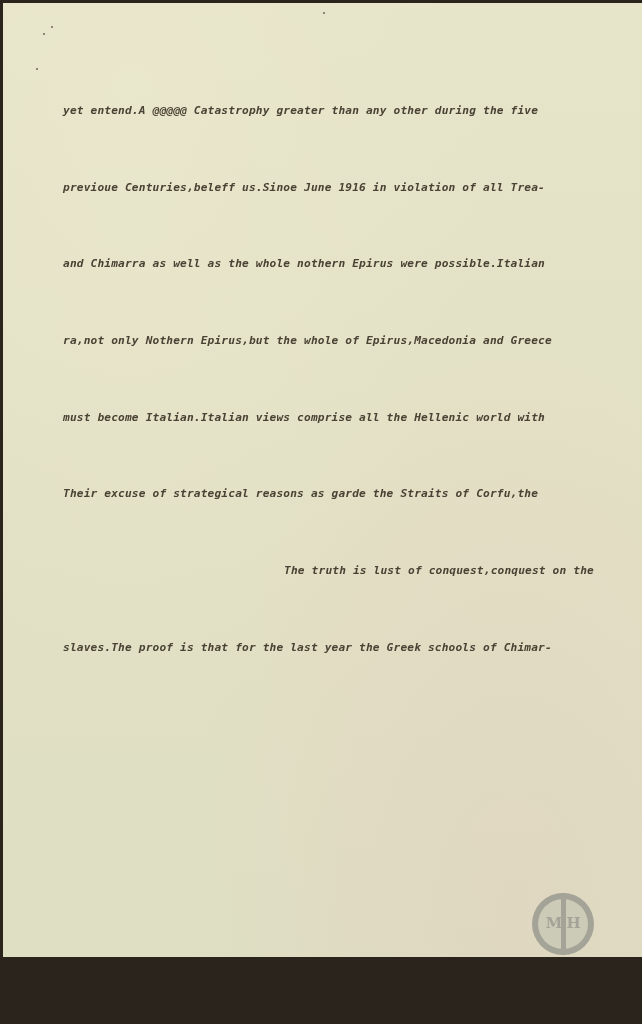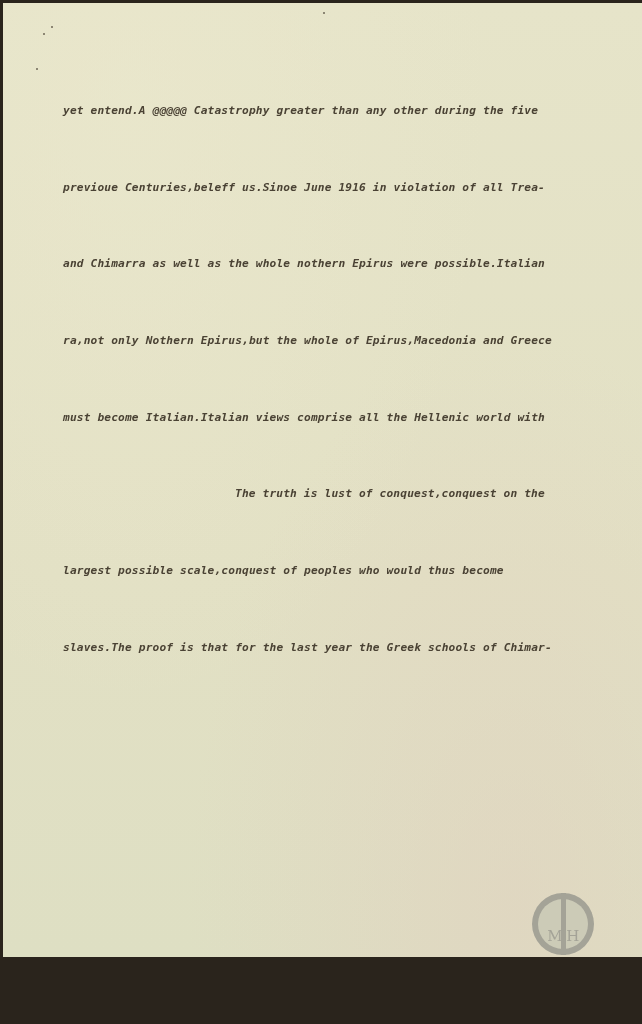--- a/index.html
+++ b/index.html
@@ -35,20 +35,21 @@
       line-height: 25.55px;
       color: #4a4234;
       white-space: pre;
     }
     .typed .line {
       display: block;
       height: 25.55px;
     }
     .typed .line.indent {
       padding-left: 172px;
+      text-align: center;
     }
     .speck {
       position: absolute;
       width: 2px;
       height: 2px;
       border-radius: 1px;
       background: #6e6656;
     }
     .stamp {
       position: absolute;
@@ -73,47 +74,47 @@
       position: absolute;
       left: 29px;
       top: 0;
       width: 5px;
       height: 62px;
       background: #9a9a90;
     }
     .stamp .letters {
       position: absolute;
       left: 0;
-      top: 34px;
+      top: 21px;
       width: 62px;
       text-align: center;
       font-family: "DejaVu Serif", serif;
       font-size: 15px;
-      font-weight: normal;
+      font-weight: bold;
       color: #9a9a90;
       letter-spacing: -0.5px;
     }
   </style>
 </head>
 <body>
 
 <div class="page">
   <span class="speck" style="left:48px;top:23px;"></span>
   <span class="speck" style="left:40px;top:30px;"></span>
   <span class="speck" style="left:33px;top:65px;"></span>
   <span class="speck" style="left:320px;top:9px;"></span>
 
   <div class="typed">
     <span class="line">yet entend.A @@@@@ Catastrophy greater than any other during the five</span>
     <span class="line">previoue Centuries,beleff us.Sinoe June 1916 in violation of all Trea-</span>
     <span class="line">and Chimarra as well as the whole nothern Epirus were possible.Italian</span>
     <span class="line">ra,not only Nothern Epirus,but the whole of Epirus,Macedonia and Greece</span>
     <span class="line">must become Italian.Italian views comprise all the Hellenic world with</span>
+    <span class="line">Their excuse of strategical reasons as garde the Straits of Corfu,the</span>
     <span class="line indent">The truth is lust of conquest,conquest on the</span>
-    <span class="line">largest possible scale,conquest of peoples who would thus become</span>
     <span class="line">slaves.The proof is that for the last year the Greek schools of Chimar-</span>
     
     
     
     
     
     
     
     
     

